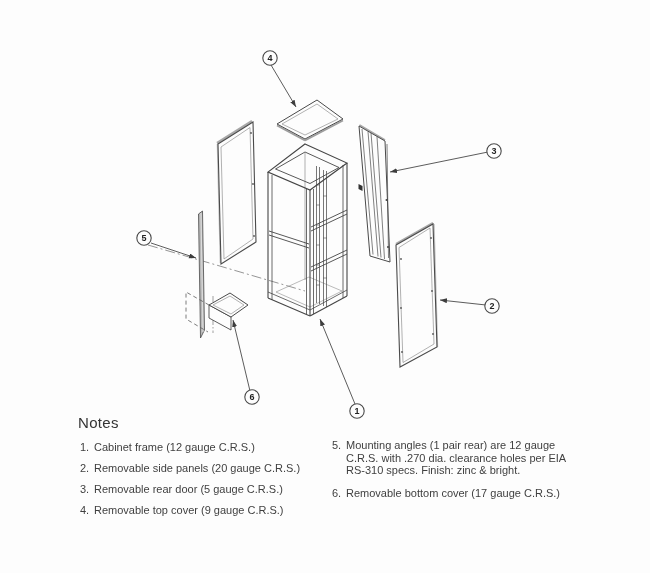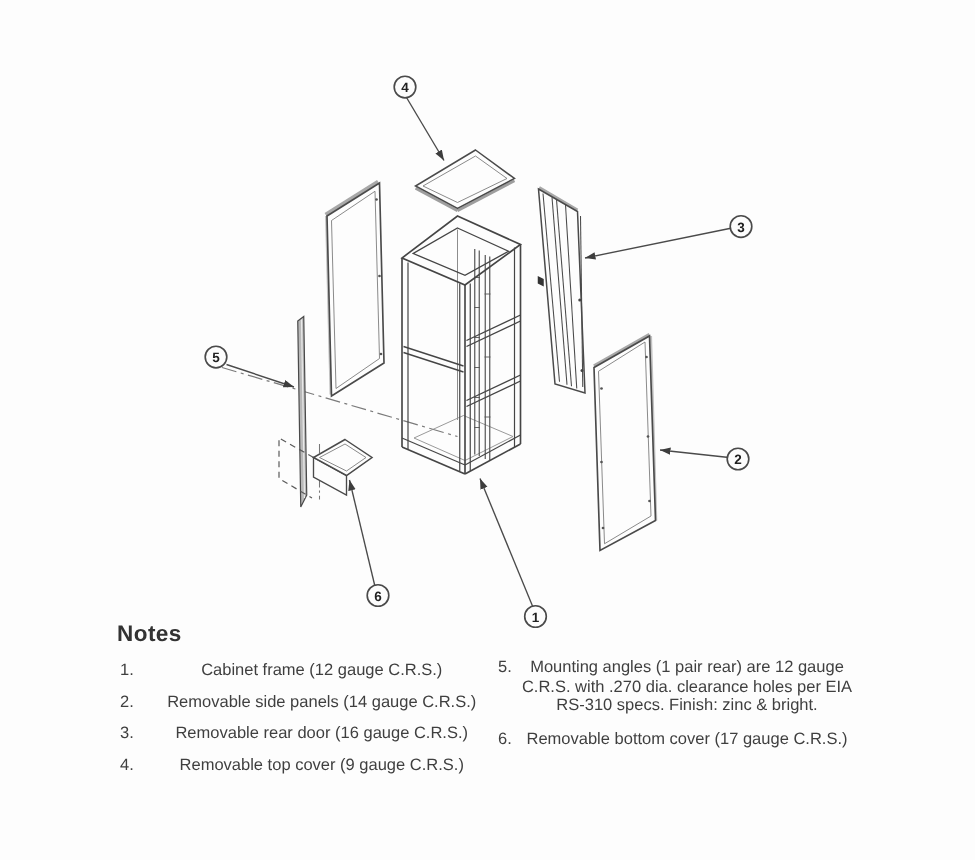--- a/index.html
+++ b/index.html
@@ -12,34 +12,34 @@
     overflow:hidden;
   }
   .canvas{position:absolute;inset:0;}
   svg.diagram{position:absolute;left:0;top:0;}
   svg text{font-family:"Liberation Sans", sans-serif;}
 
   .notes{position:absolute;left:0;top:408px;width:650px;}
   .notes h2{
     margin:0;
     position:absolute;left:78px;top:6px;
-    font-size:15px;font-weight:bold;color:#333;
+    font-size:15px;font-weight:normal;color:#333;
     letter-spacing:0.3px;
   }
   .col{position:absolute;list-style:none;margin:0;padding:0;}
   .col-left{left:80px;top:33px;width:255px;}
   .col-right{left:332px;top:31px;width:238px;}
   .note-item{
     display:flex;
     font-size:11px;line-height:12.5px;color:#3f3f3f;
     margin-bottom:8.5px;
   }
   .col-right .note-item{margin-bottom:10px;}
   .note-item .num{flex:0 0 14px;}
-  .note-item .txt{flex:1;text-align:center;}
+  .note-item .txt{flex:1;}
 </style>
 </head>
 <body>
 
 <div class="canvas">
 
 <svg class="diagram" width="650" height="573" viewBox="0 0 650 573">
   <defs>
     <marker id="arr" markerWidth="8" markerHeight="6" refX="7" refY="2.5" orient="auto" markerUnits="userSpaceOnUse">
       <path d="M0,0 L7,2.5 L0,5 Z" fill="#3d3d3d"></path>
@@ -194,25 +194,25 @@
 <div class="notes">
   <h2>Notes</h2>
 
   <ul class="col col-left">
     <li class="note-item">
       <span class="num">1.</span>
       <span class="txt">Cabinet frame (12 gauge C.R.S.)</span>
     </li>
     <li class="note-item">
       <span class="num">2.</span>
-      <span class="txt">Removable side panels (14 gauge C.R.S.)</span>
+      <span class="txt">Removable side panels (20 gauge C.R.S.)</span>
     </li>
     <li class="note-item">
       <span class="num">3.</span>
-      <span class="txt">Removable rear door (16 gauge C.R.S.)</span>
+      <span class="txt">Removable rear door (5 gauge C.R.S.)</span>
     </li>
     <li class="note-item">
       <span class="num">4.</span>
       <span class="txt">Removable top cover (9 gauge C.R.S.)</span>
     </li>
   </ul>
 
   <ul class="col col-right">
     <li class="note-item">
       <span class="num">5.</span>

